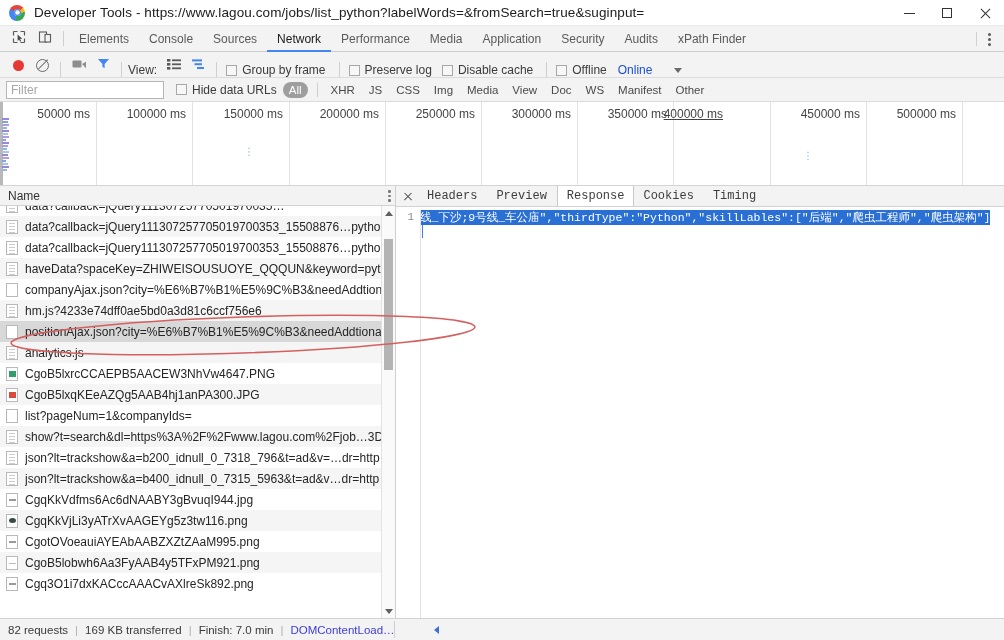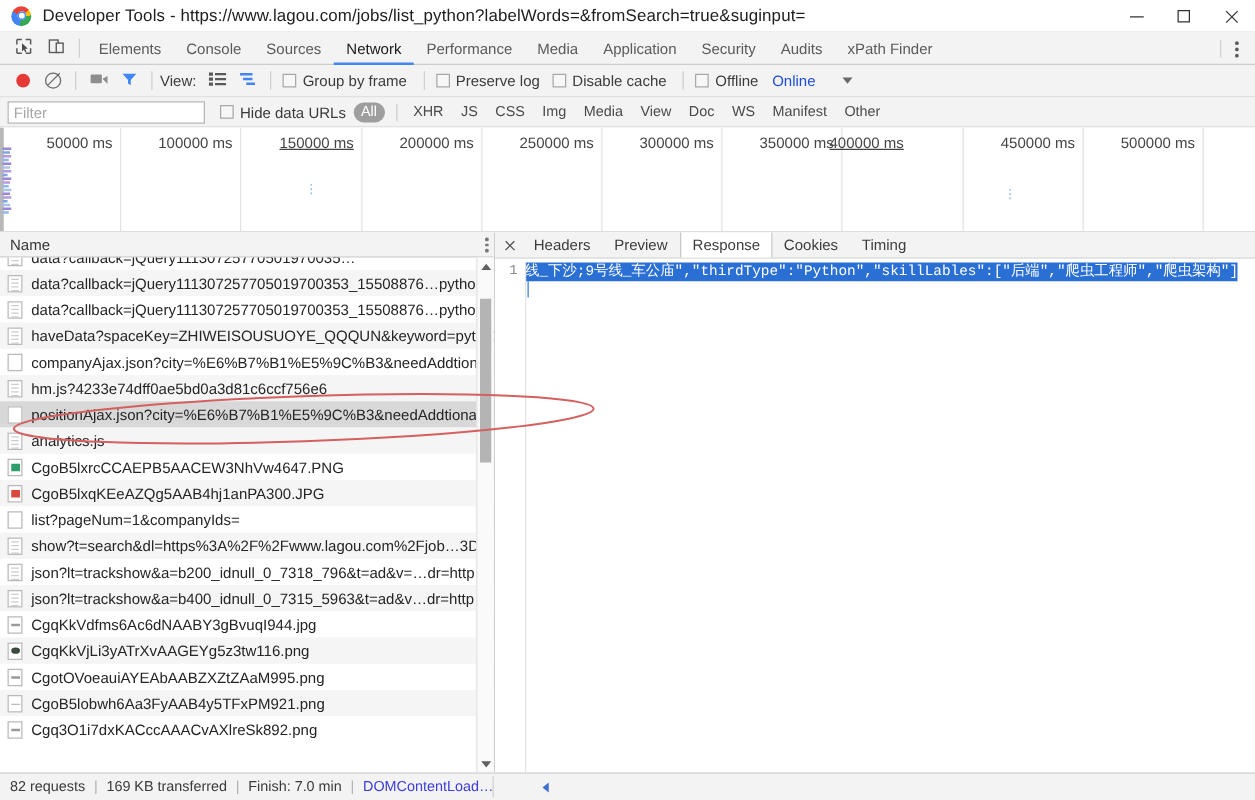--- a/index.html
+++ b/index.html
@@ -74,21 +74,21 @@
   }
   .tb-more-dots { width:3px; height:13px; position:relative; }
   .tb-more-dots span { position:absolute; left:0; width:3px; height:3px; border-radius:50%; background:#5a5a5a; }
   .tb-more-dots span:nth-child(1){ top:0; }
   .tb-more-dots span:nth-child(2){ top:5px; }
   .tb-more-dots span:nth-child(3){ top:10px; }
   .tb-more-sep { position:absolute; right:27px; top:6px; width:1px; height:14px; background:#d0d0d0; }
 
   
   .nettoolbar {
-    height: 26px; min-height:26px; display:flex; align-items:center;
+    height: 26px; min-height:26px; display:flex; align-items:flex-end;
     background:#f3f3f3; border-bottom:1px solid #dcdcdc; padding-left: 6px;
     white-space: nowrap;
   }
   .nt-btn { width:24px; height:24px; display:flex; align-items:center; justify-content:center; }
   .rec-dot { width:11px; height:11px; border-radius:50%; background:#e53935; }
   .clear-ico { width:13px; height:13px; border:1.4px solid #6a6a6a; border-radius:50%; position:relative; }
   .clear-ico::after { content:""; position:absolute; left:-1px; top:4.4px; width:14px; height:1.4px; background:#6a6a6a; transform:rotate(-45deg); }
   .nt-sep { width:1px; height:15px; background:#cfcfcf; margin:0 6px; }
   .nt-label { font-size:12px; color:#3b3b3b; margin-right:5px; }
   .chk {
@@ -188,21 +188,21 @@
   }
   .ls-up { top:0; } .ls-dn { bottom:0; }
   .tri-up { width:0;height:0;border-left:4px solid transparent;border-right:4px solid transparent;border-bottom:5px solid #606060; }
   .tri-dn { width:0;height:0;border-left:4px solid transparent;border-right:4px solid transparent;border-top:5px solid #606060; }
   .ls-thumb { position:absolute; left:2px; width:9px; top:33px; height:131px; background:#b4b4b4; }
 
   
   .detailpane { flex:1; display:flex; flex-direction:column; background:#fff; min-width:0; position:relative; }
   .detail-tabs {
     height: 21px; min-height:21px; display:flex; align-items:stretch;
-    background:#f3f3f3; border-bottom:1px solid #d2d2d2;
+    background:#f3f3f3; border-bottom:1px solid #d2d2d2;font-family:Liberation Mono, monospace;
   }
   .dt-close {
     width:22px; display:flex; align-items:center; justify-content:center;
   }
   .dt-x { width:9px;height:9px;position:relative; }
   .dt-x::before,.dt-x::after{content:"";position:absolute;left:0;top:4px;width:10px;height:1.3px;background:#505050;}
   .dt-x::before{transform:rotate(45deg)}.dt-x::after{transform:rotate(-45deg)}
   .dtab {
     padding:0 9px; display:flex; align-items:center; font-size:12px; color:#3d3d3d;
     border-right:1px solid transparent; position:relative;
@@ -421,21 +421,21 @@
     <div class="ov-divider" style="left:289px;"></div>
     <div class="ov-divider" style="left:385px;"></div>
     <div class="ov-divider" style="left:481px;"></div>
     <div class="ov-divider" style="left:577px;"></div>
     <div class="ov-divider" style="left:673px;"></div>
     <div class="ov-divider" style="left:770px;"></div>
     <div class="ov-divider" style="left:866px;"></div>
     <div class="ov-divider" style="left:962px;"></div>
     <div class="ov-label" style="left:96px;">50000 ms</div>
     <div class="ov-label" style="left:192px;">100000 ms</div>
-    <div class="ov-label" style="left:289px;text-decoration:underline;">150000 ms</div>
+    <div class="ov-label" style="left:289px;">150000 ms</div>
     <div class="ov-label" style="left:385px;">200000 ms</div>
     <div class="ov-label" style="left:481px;">250000 ms</div>
     <div class="ov-label" style="left:577px;">300000 ms</div>
     <div class="ov-label" style="left:673px;">350000 ms</div>
     <div class="ov-label" style="left:729px;text-decoration:underline;">400000 ms</div>
     <div class="ov-label" style="left:866px;">450000 ms</div>
     <div class="ov-label" style="left:962px;">500000 ms</div>
   </div>
 
   <div class="main">

